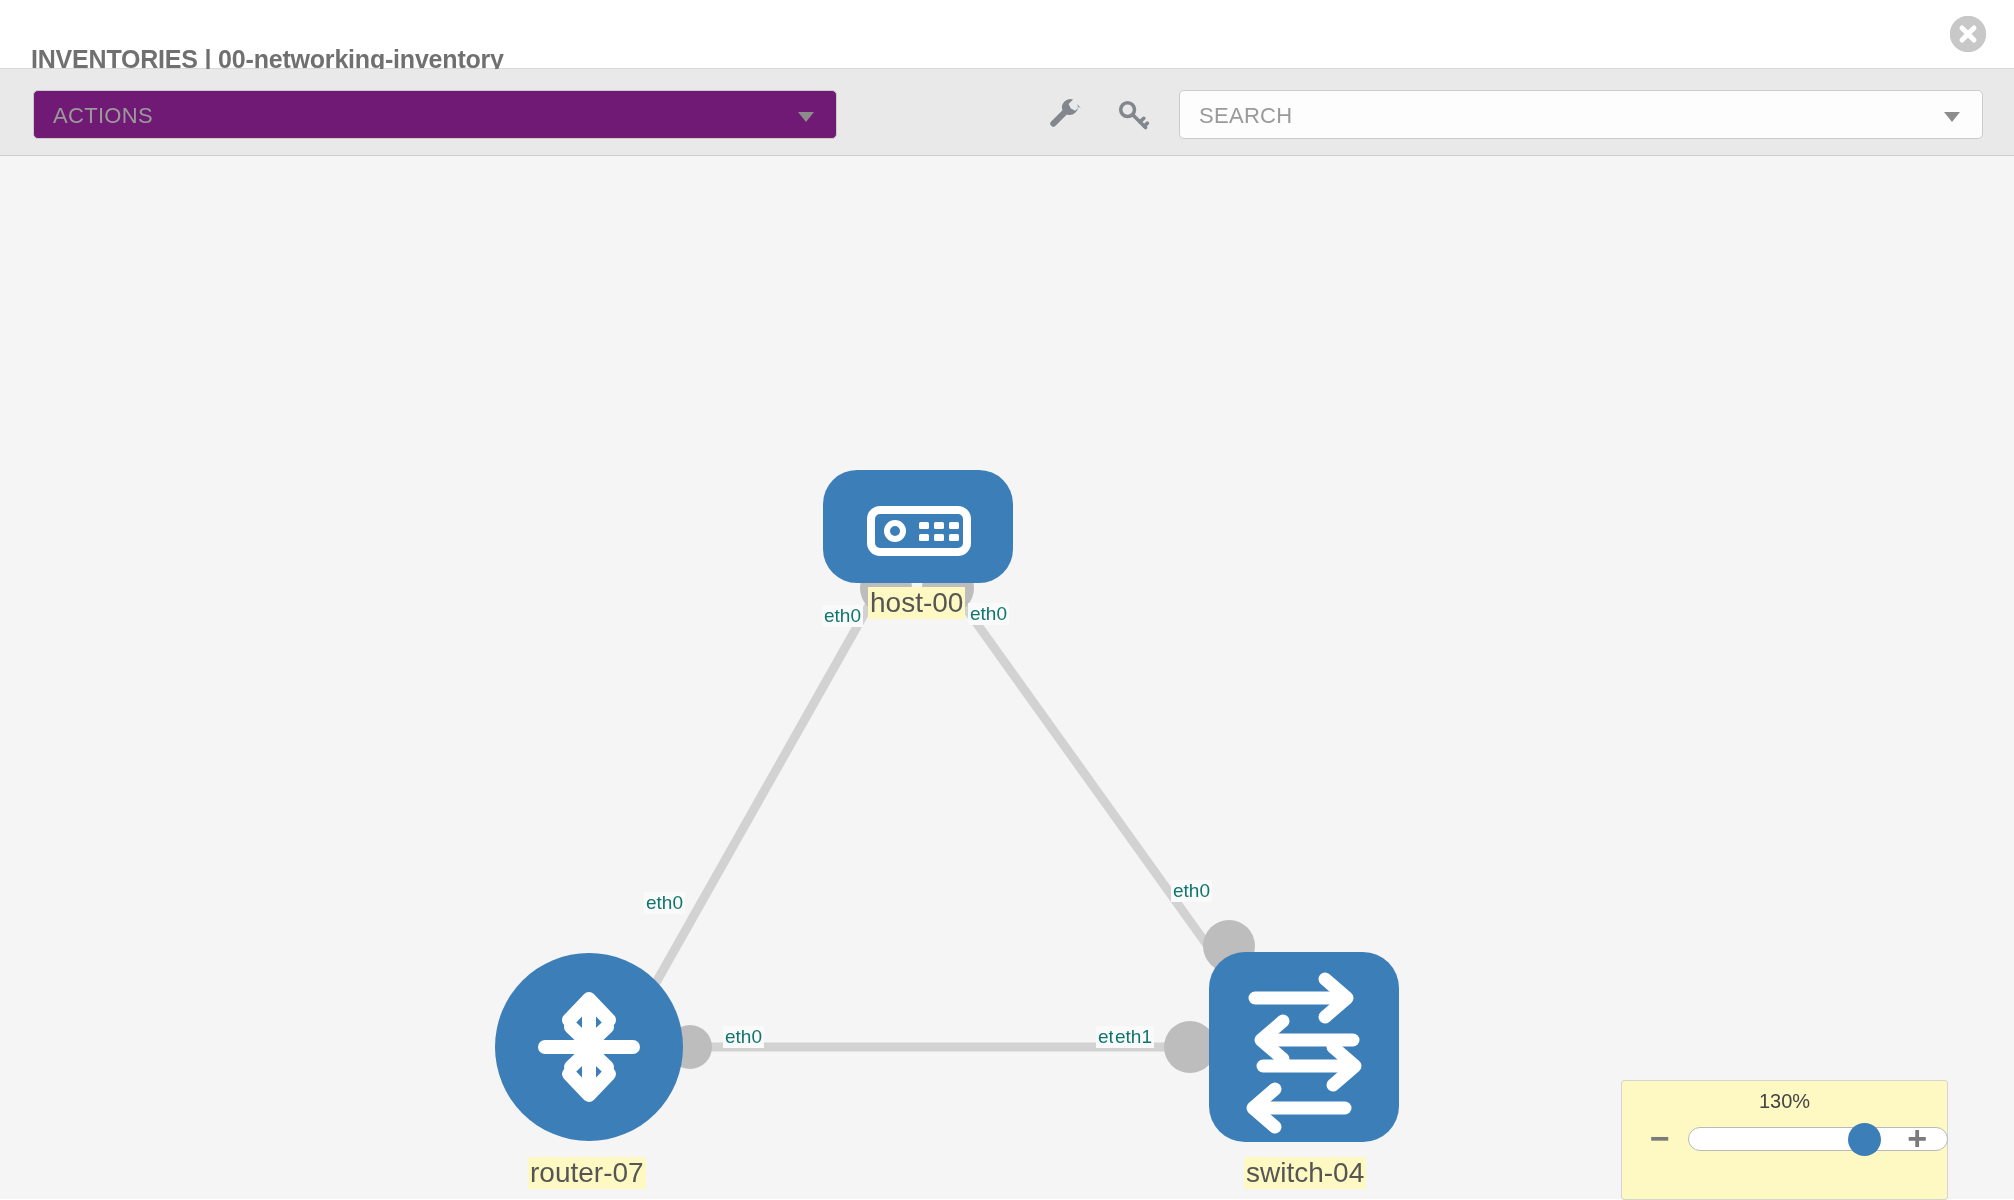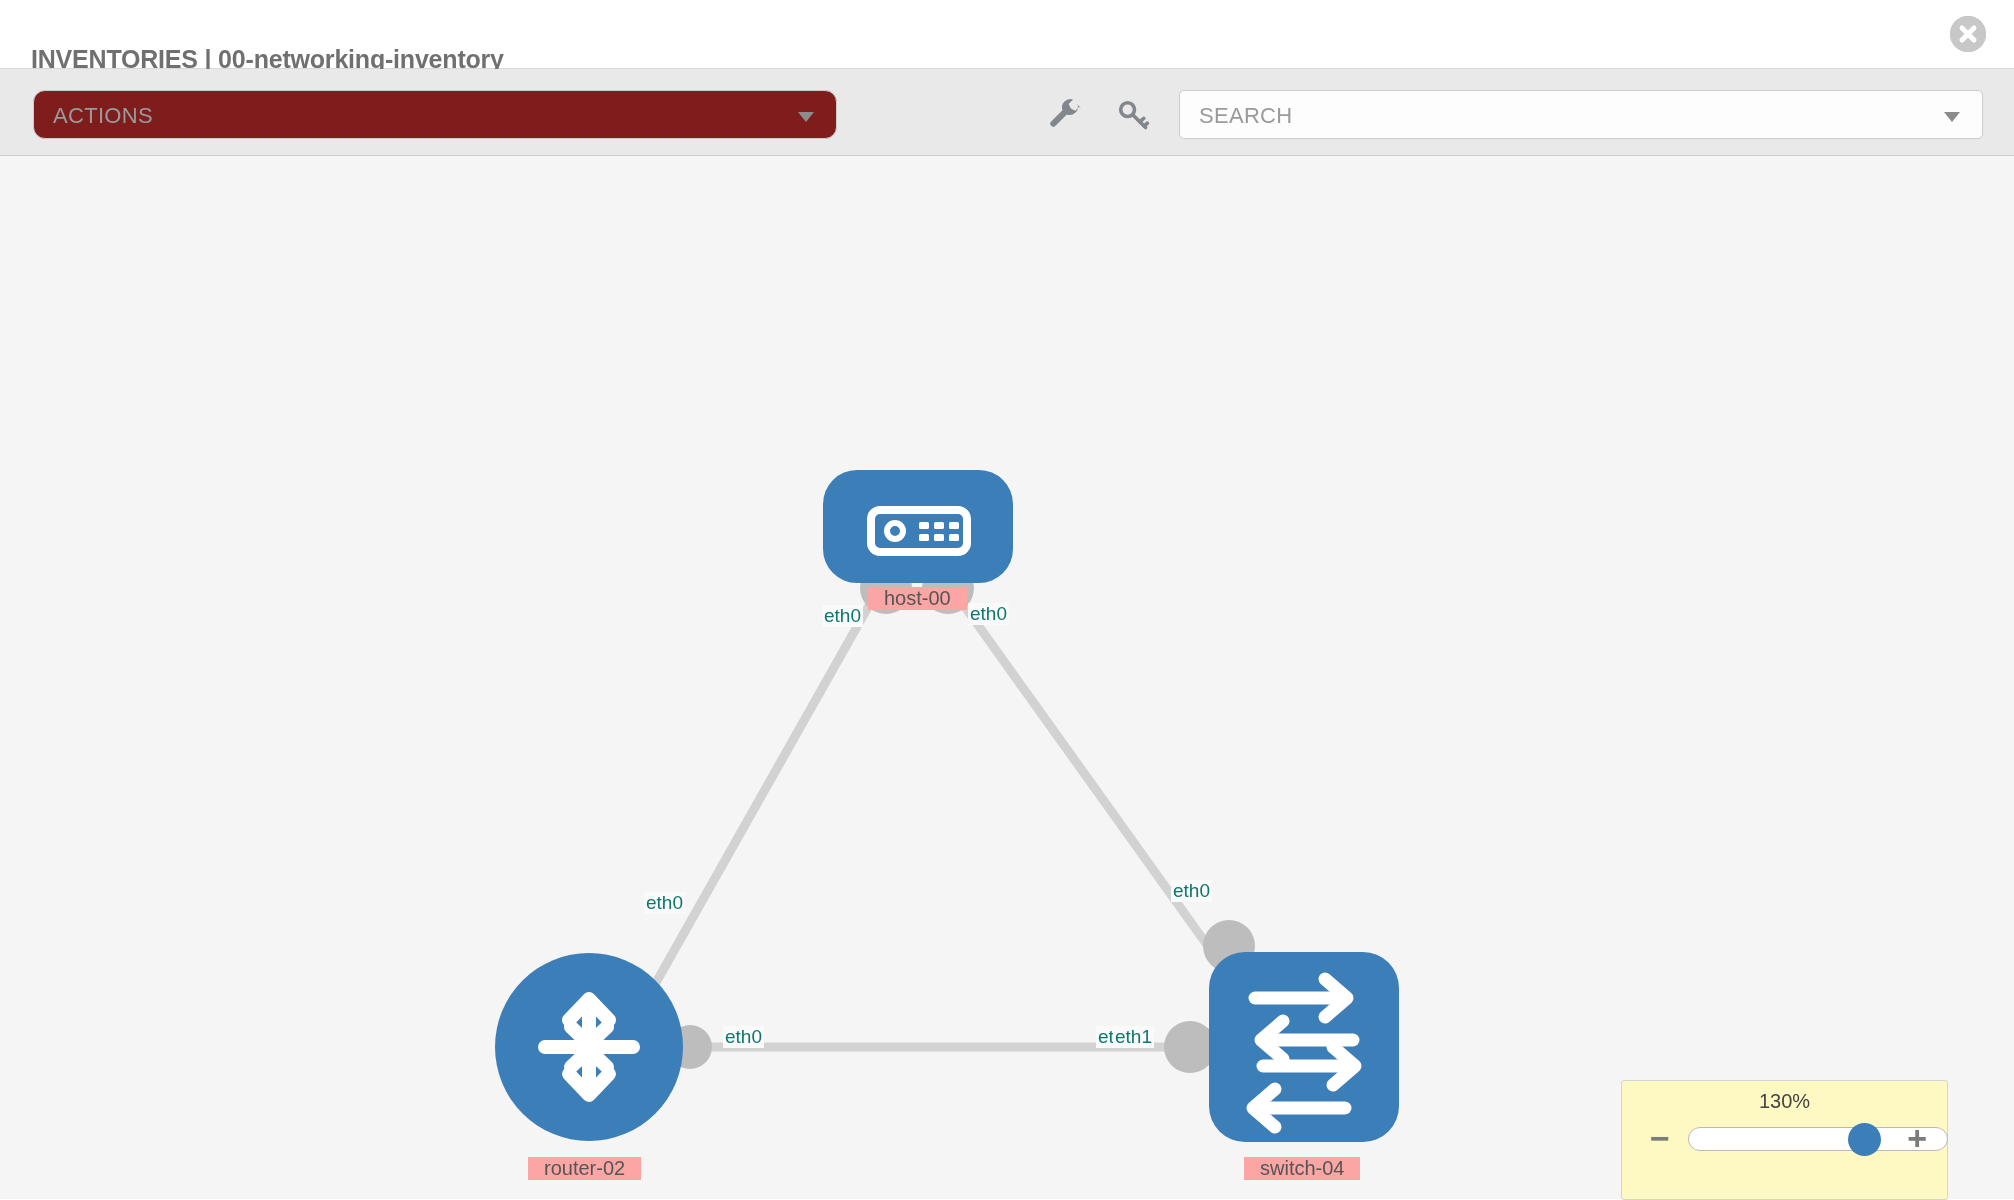--- a/index.html
+++ b/index.html
@@ -43,23 +43,23 @@
   .toolbar {
     position: relative;
     height: 87px;
     background: #e9e9e9;
     border-bottom: 1px solid #cdcdcd;
   }
   .actions-select {
     position: absolute;
     left: 33px; top: 21px;
     width: 804px; height: 49px;
-    background: #7f1d1d;
+    background: #701a75;
     border: 1px solid #ccc;
-    border-radius: 12px;
+    border-radius: 5px;
     cursor: pointer;
   }
   .actions-select .label {
     position: absolute;
     left: 19px; top: 12px;
     font-size: 22px;
     color: #9a9a9a;
     letter-spacing: 0.3px;
   }
   .caret {
@@ -106,25 +106,25 @@
   }
   .topology-svg {
     position: absolute;
     left: 0; top: 0;
     width: 2014px; height: 1043px;
   }
 
   
   .node-label {
     position: absolute;
-    font-size: 20px;
+    font-size: 28px;
     color: #555;
-    background: #fca5a5;
+    background: #fef9c3;
     white-space: nowrap;
-    padding: 0 16px;
+    padding: 0 2px;
   }
   .iface-label {
     position: absolute;
     font-size: 19px;
     color: #0f766e;
     background: #fafafa;
     white-space: nowrap;
     padding: 0 2px;
   }
 
@@ -284,21 +284,21 @@
         <path d="M1333 891 L1355 910 L1333 929"></path>
 
         <path d="M1345 952 L1255 952"></path>
         <path d="M1275 933 L1253 952 L1275 971"></path>
       </g>
     </g>
   </svg>
 
   <div class="node-label" style="left:868px; top:431px;">host-00</div>
 
-  <div class="node-label" style="left:528px; top:1001px;">router-02</div>
+  <div class="node-label" style="left:528px; top:1001px;">router-07</div>
 
   <div class="node-label" style="left:1244px; top:1001px;">switch-04</div>
 
   <div class="iface-label" style="left:822px; top:449px;">eth0</div>
 
   <div class="iface-label" style="left:968px; top:447px;">eth0</div>
 
   <div class="iface-label" style="left:644px; top:736px;">eth0</div>
 
   <div class="iface-label" style="left:1171px; top:724px;">eth0</div>

